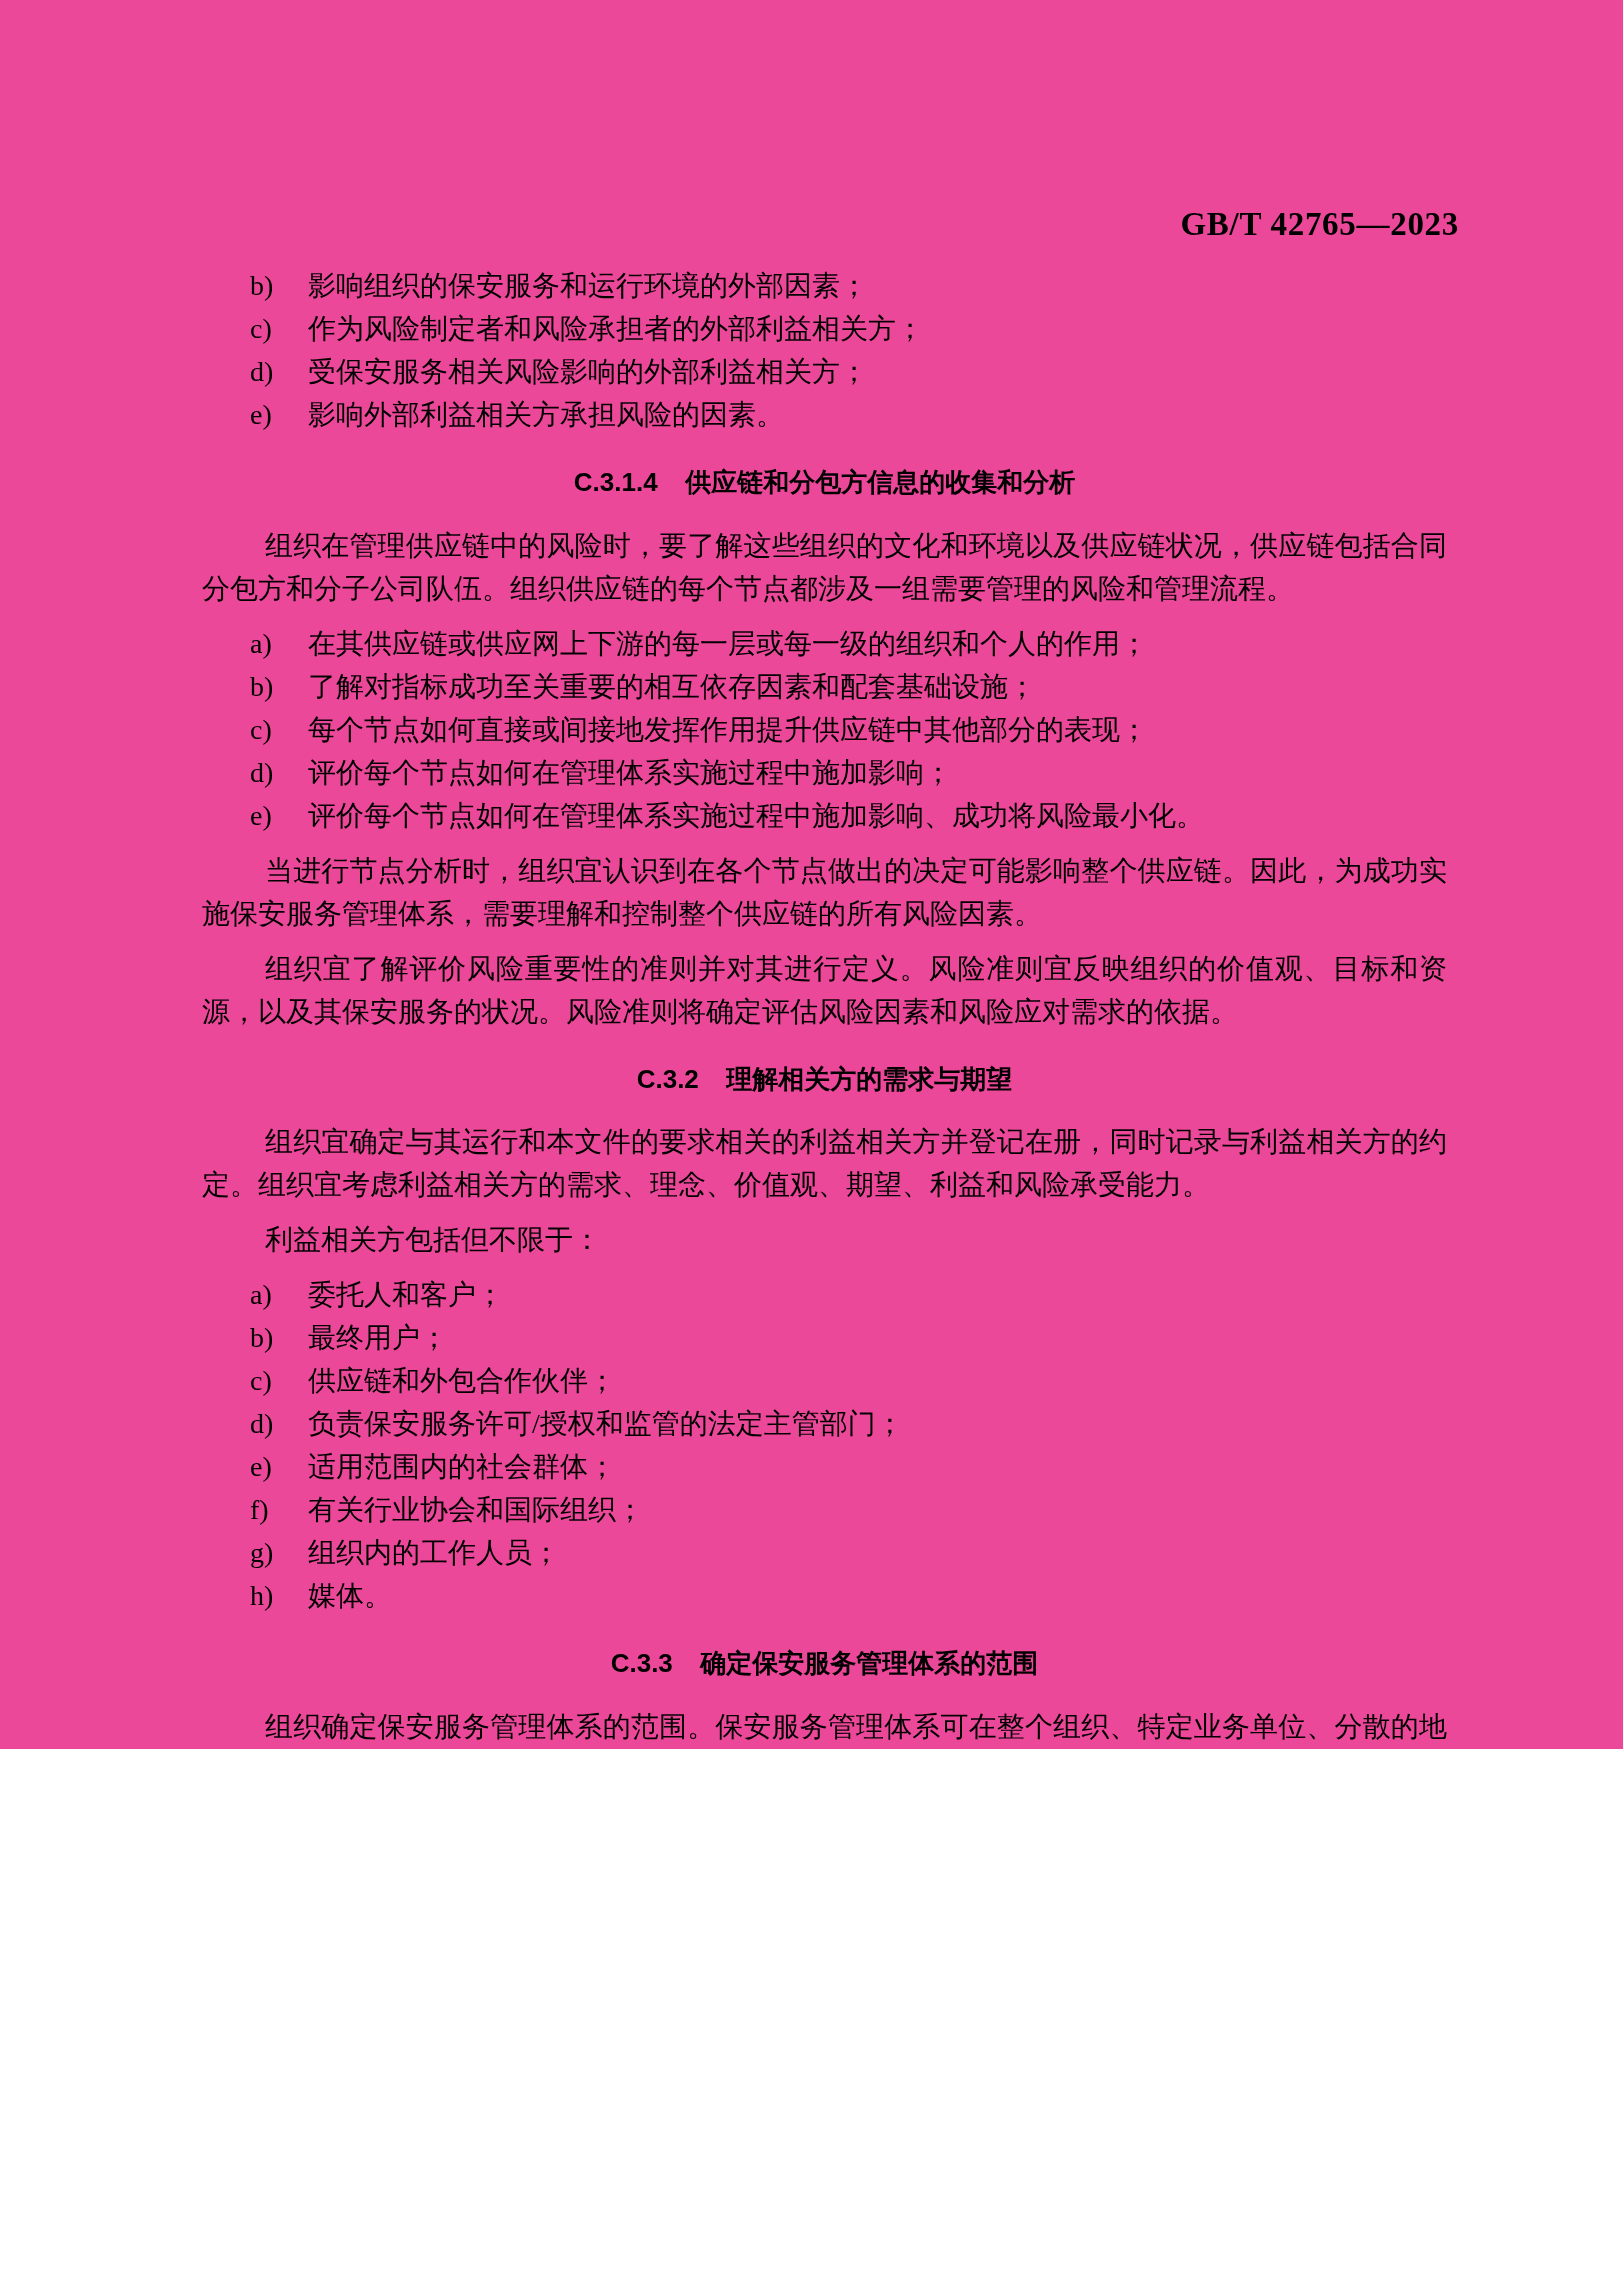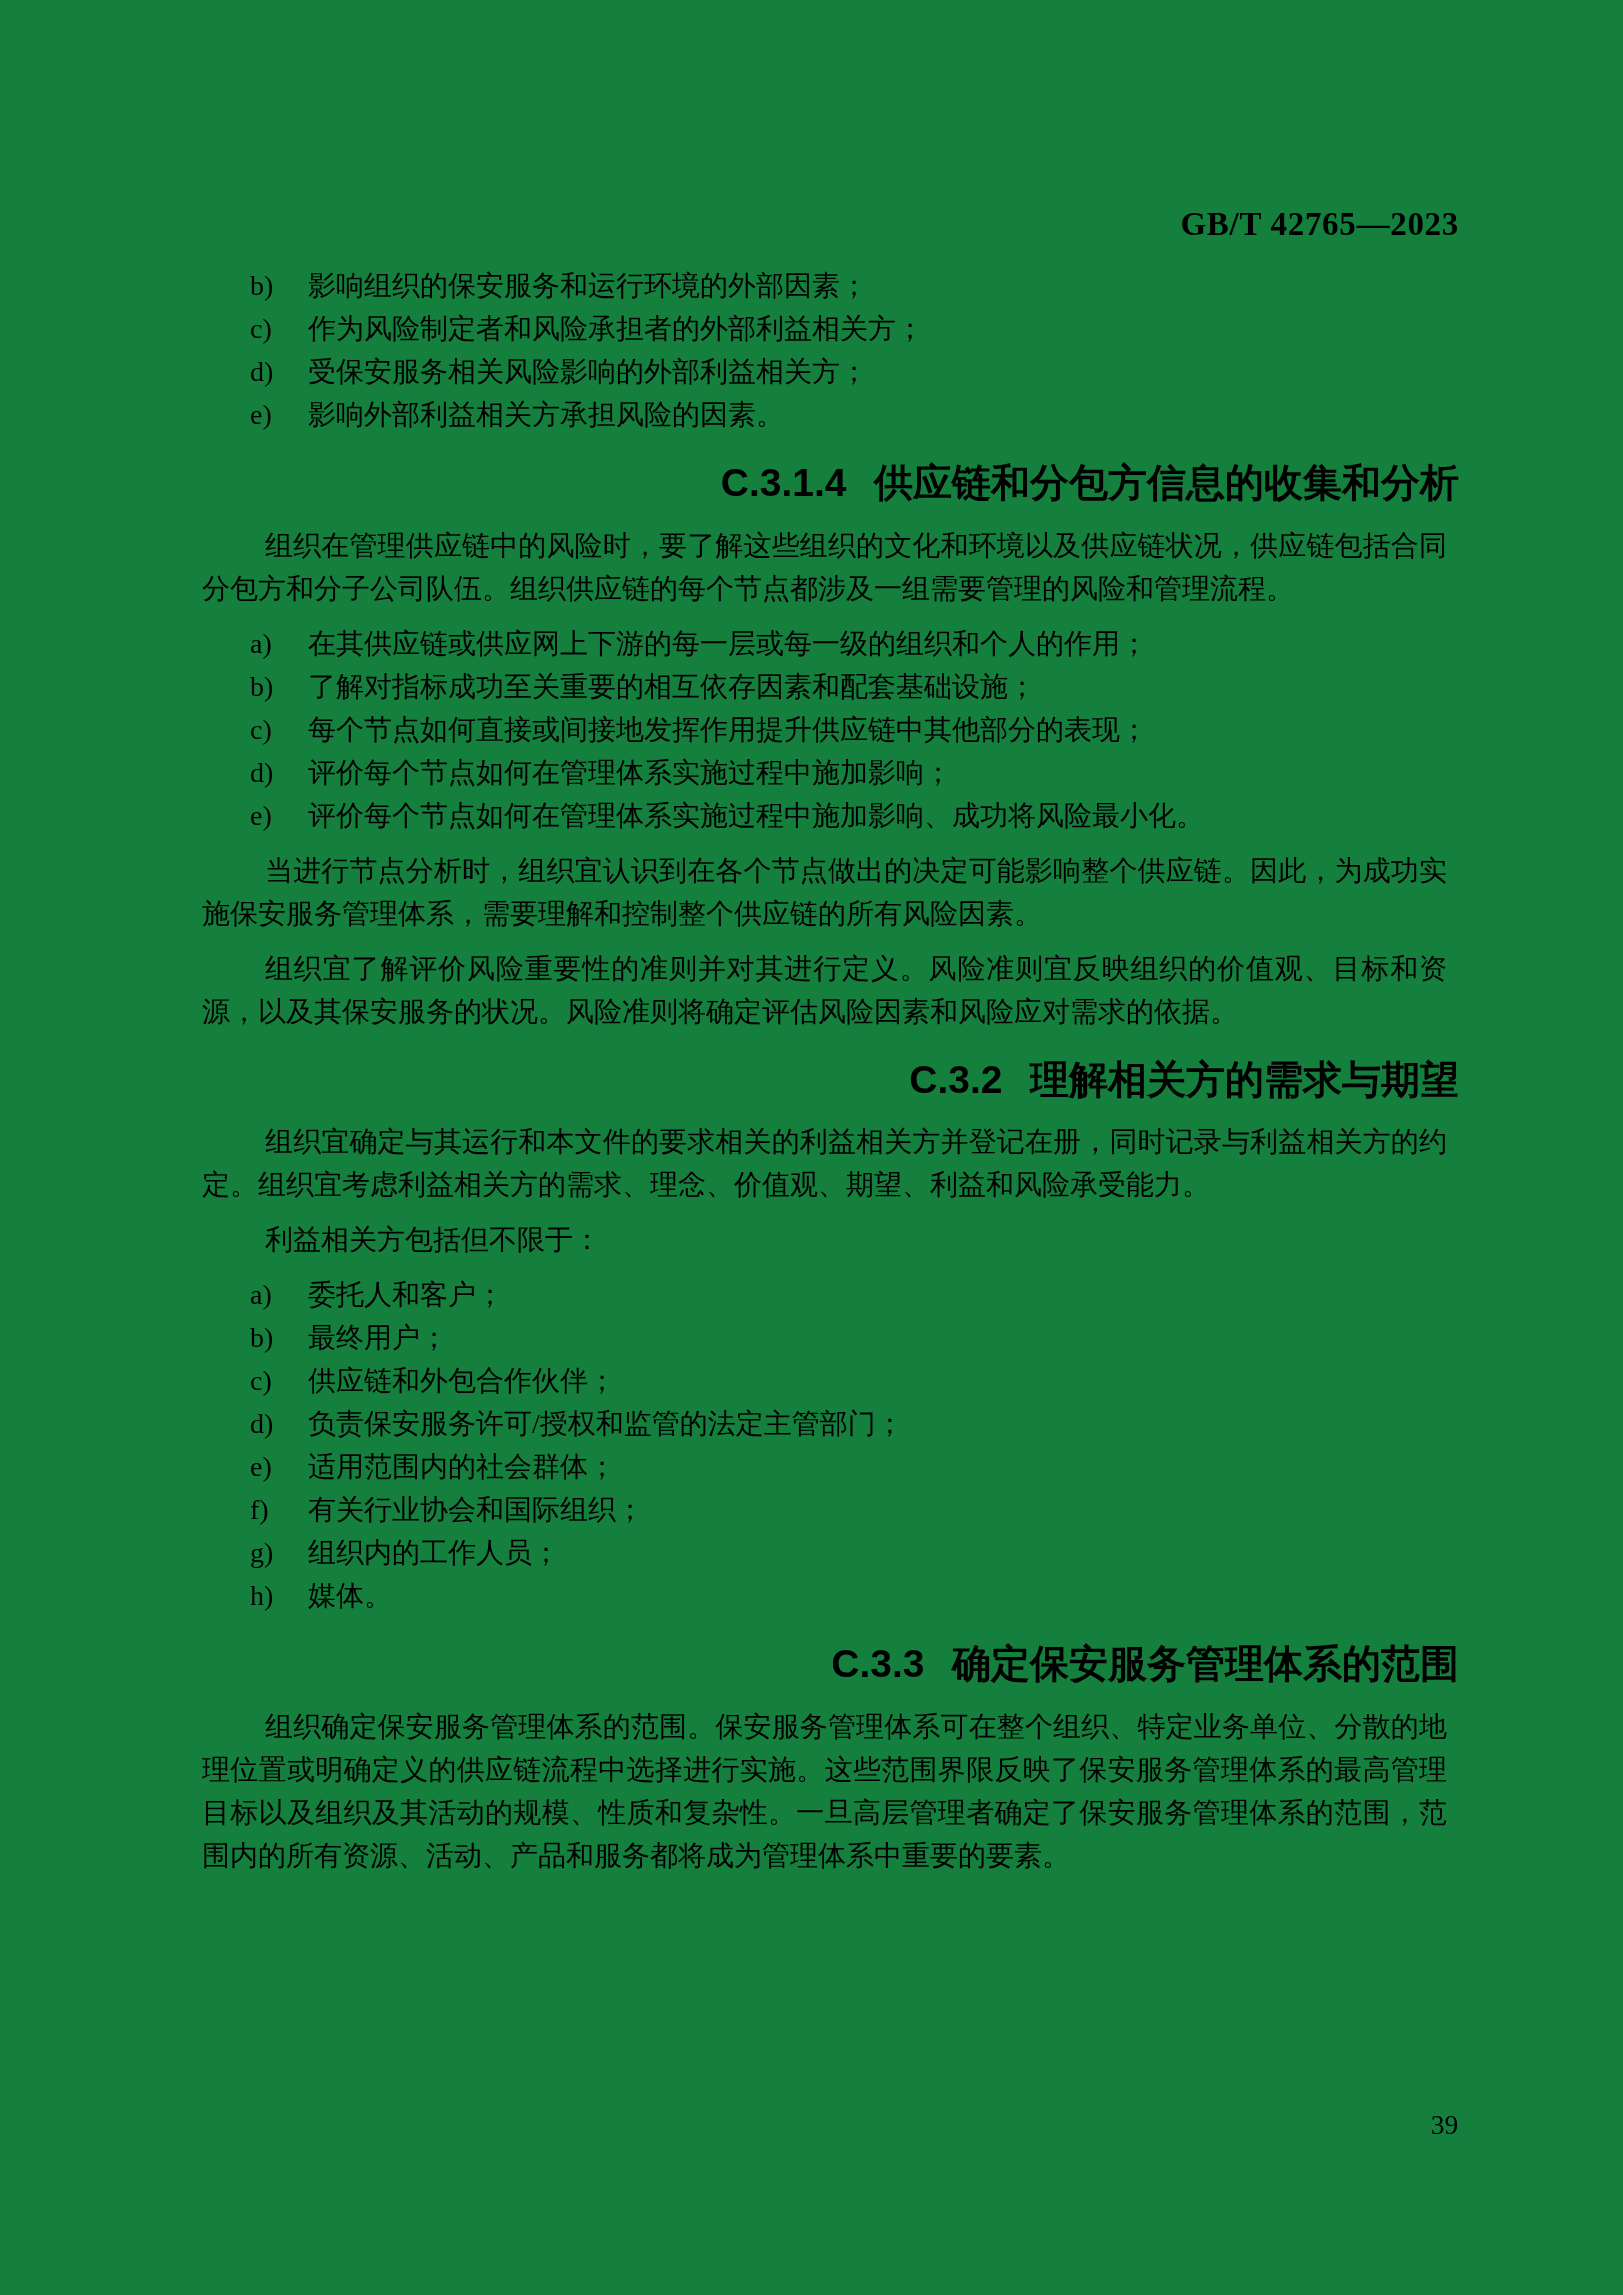--- a/index.html
+++ b/index.html
@@ -3,22 +3,22 @@
 <meta charset="utf-8">
 <style>
   html, body {
     margin: 0;
     padding: 0;
     background: #ffffff;
   }
   .page {
     position: relative;
     width: 1623px;
-    height: 2295px;
-    background: #15803d;
+    height: 1749px;
+    background: #ec4899;
     color: #000000;
     font-family: "Liberation Serif", "DejaVu Serif", serif;
     overflow: hidden;
   }
   .running-header {
     position: absolute;
     top: 205px;
     left: 190px;
     width: 1269px;
     text-align: right;
@@ -39,23 +39,23 @@
     text-align: justify;
   }
   .para {
     margin: 12px;
     text-indent: 63px;
   }
   .clause {
     margin: 25px 0 19.6px 0;
     font-family: "Liberation Sans", "DejaVu Sans", sans-serif;
     font-weight: bold;
-    font-size: 39px;
+    font-size: 26px;
     line-height: 43px;
-    text-align: right;
+    text-align: center;
     text-indent: 0;
   }
   .clause-num {
     display: inline-block;
     margin-right: 27.5px;
   }
   .list {
     margin: 0;
   }
   .list-item {

